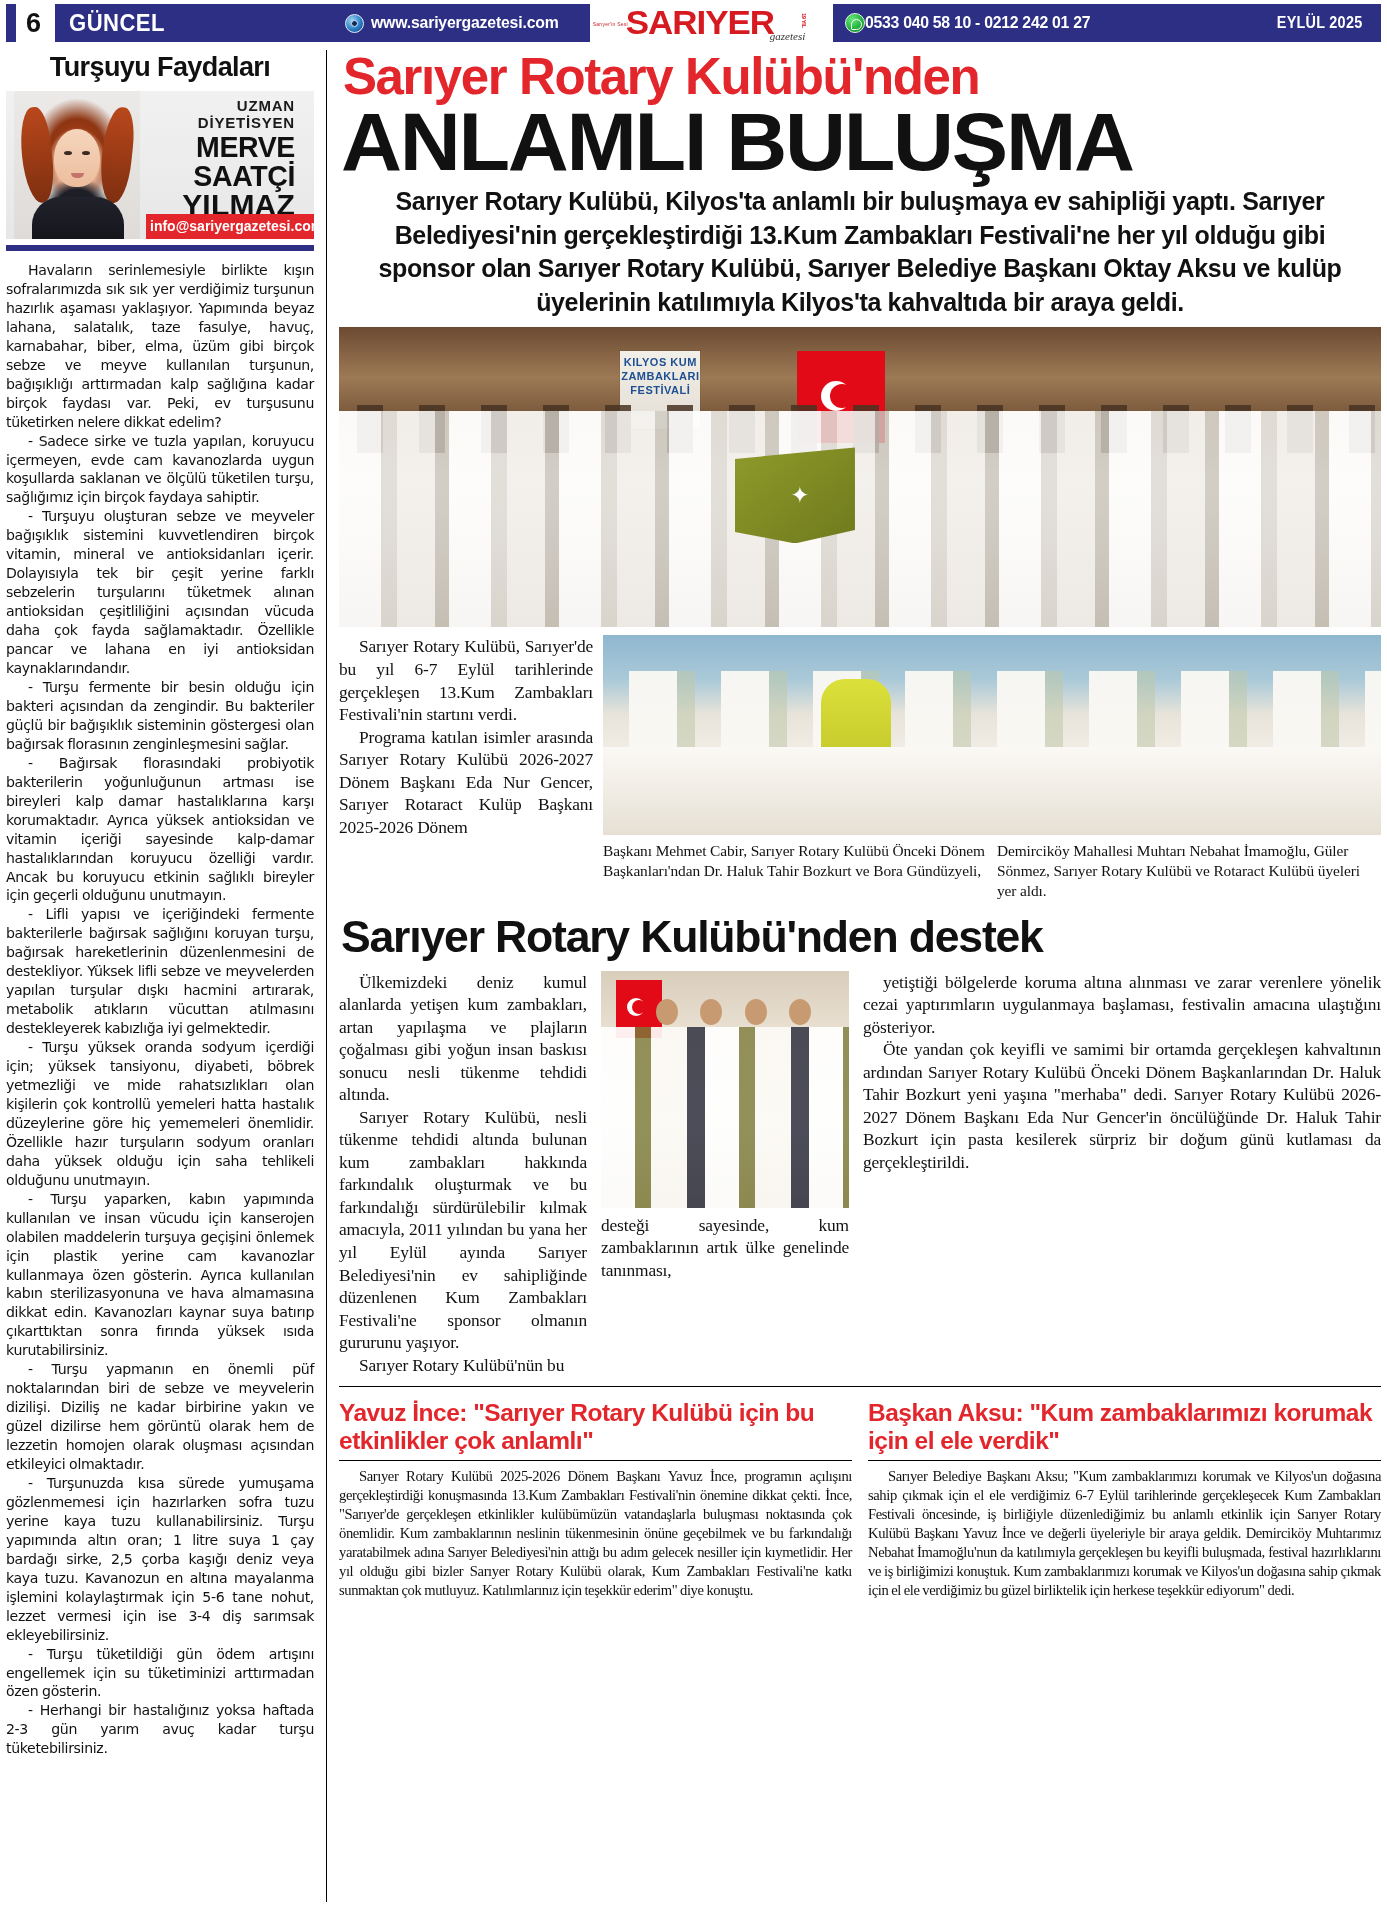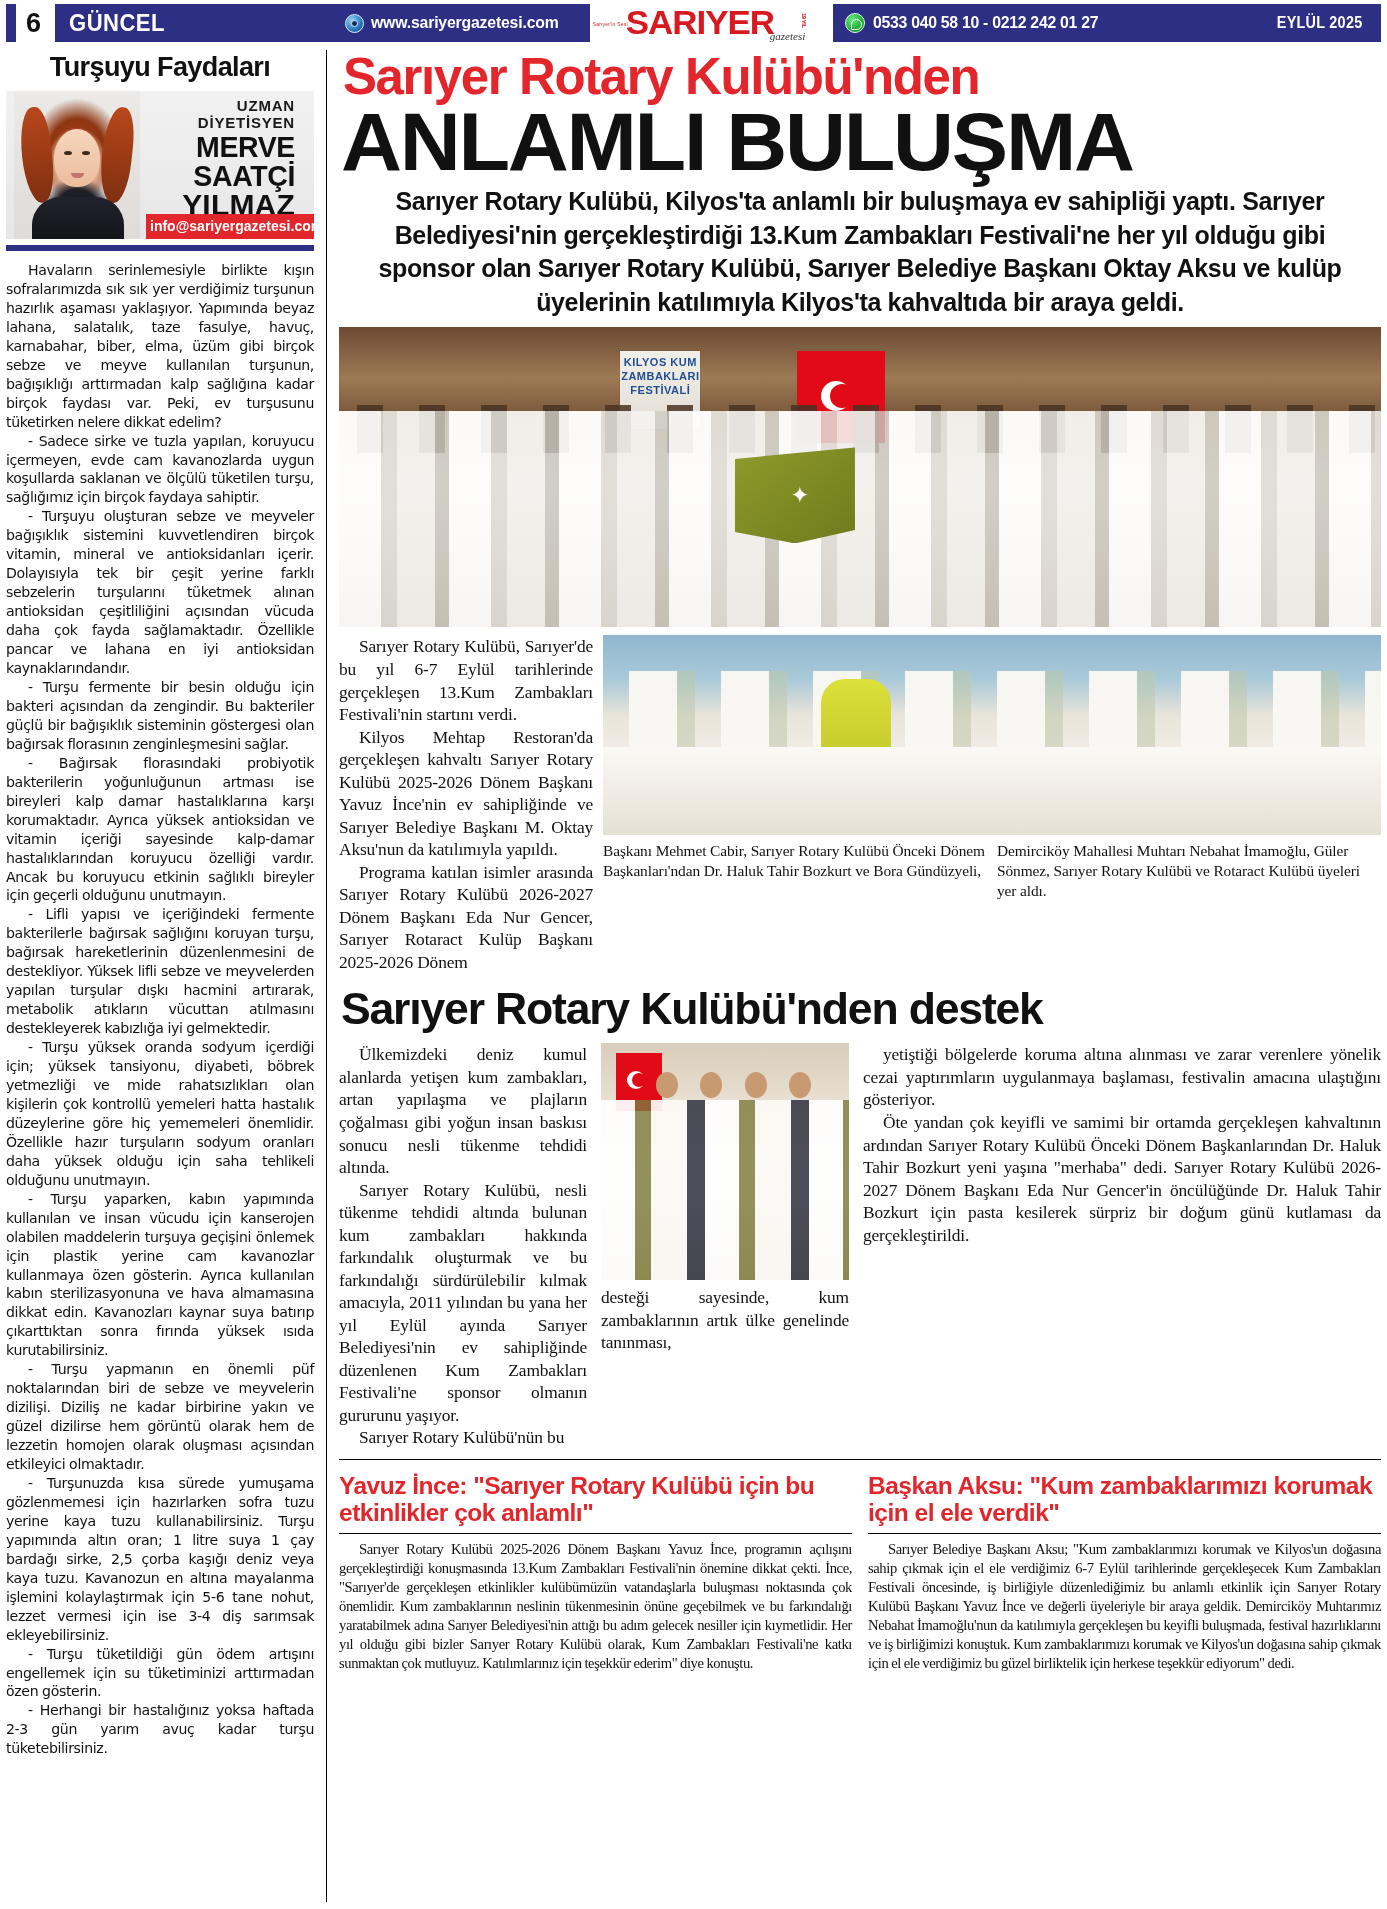--- a/index.html
+++ b/index.html
@@ -115,21 +115,21 @@
     letter-spacing: -0.5px;
   }
   .mh-blue2 {
     flex: 1;
     background: #2d2f85;
     display: flex;
     align-items: center;
     justify-content: space-between;
     padding: 0 14px 0 12px;
   }
-  .mh-phone { display: flex; align-items: center; gap: 8px; }
+  .mh-phone { display: flex; align-items: center; }
   .mh-wa {
     width: 20px; height: 20px; border-radius: 50%;
     background: radial-gradient(circle at 35% 30%, #6ce87d 0%, #22b33e 55%, #0d7a22 100%);
     border: 1.5px solid #e6f6e9;
     position: relative;
   }
   .mh-wa::after {
     content: "";
     position: absolute; left: 5px; top: 4.5px;
     width: 9px; height: 9px;
@@ -493,21 +493,20 @@
       <div class="ph-banner">KILYOS KUM ZAMBAKLARI FESTİVALİ</div>
       <div class="ph-flag"></div>
       <div class="ph-heads"></div>
       <div class="ph-people"></div>
       <div class="ph-green-cloth"></div>
     </div>
 
     <div class="two-up">
       <div style="width:254px; flex:0 0 254px;" class="body-serif">
         <p>Sarıyer Rotary Kulübü, Sarıyer'de bu yıl 6-7 Eylül tarihlerinde gerçekleşen 13.Kum Zambakları Festivali'nin startını verdi.</p>
-        <p>Kilyos Mehtap Restoran'da gerçekleşen kahvaltı Sarıyer Rotary Kulübü 2025-2026 Dönem Başkanı Yavuz İnce'nin ev sahipliğinde ve Sarıyer Belediye Başkanı M. Oktay Aksu'nun da katılımıyla yapıldı.</p>
         <p>Programa katılan isimler arasında Sarıyer Rotary Kulübü 2026-2027 Dönem Başkanı Eda Nur Gencer, Sarıyer Rotaract Kulüp Başkanı 2025-2026 Dönem</p>
       </div>
       <div style="flex:1;">
         <div class="photo ph-table" style="height:200px;">
           <div class="seated"></div>
           <div class="yellowjacket"></div>
           <div class="tablecloth"></div>
         </div>
         <div class="two-up" style="margin-top:6px;">
           <div class="caption" style="flex:1;">Başkanı Mehmet Cabir, Sarıyer Rotary Kulübü Önceki Dönem Başkanları'ndan Dr. Haluk Tahir Bozkurt ve Bora Gündüzyeli,</div>

